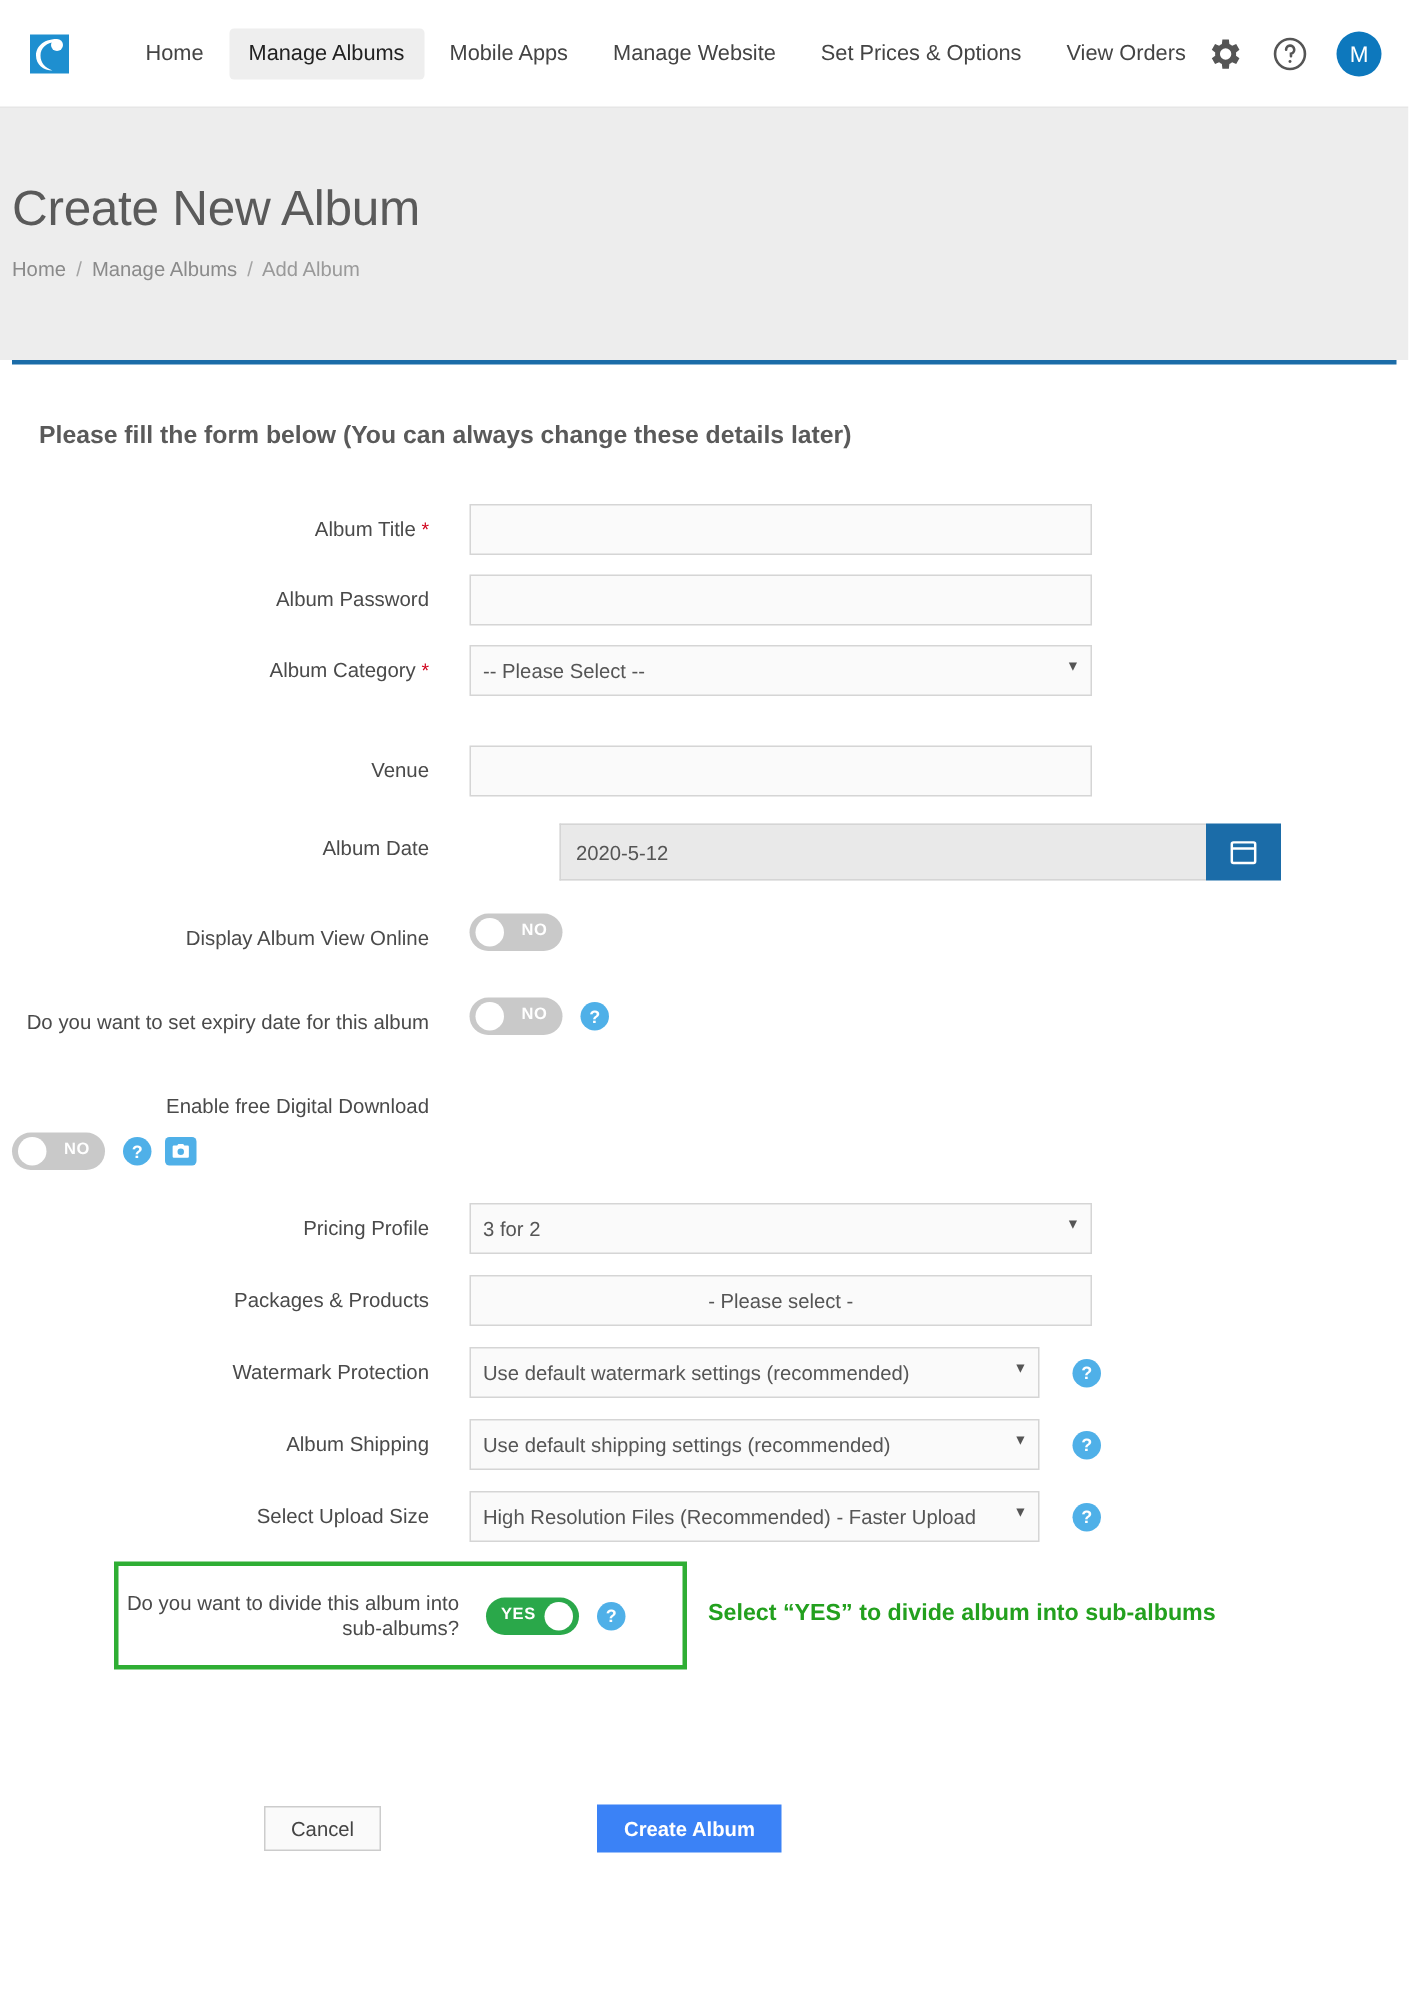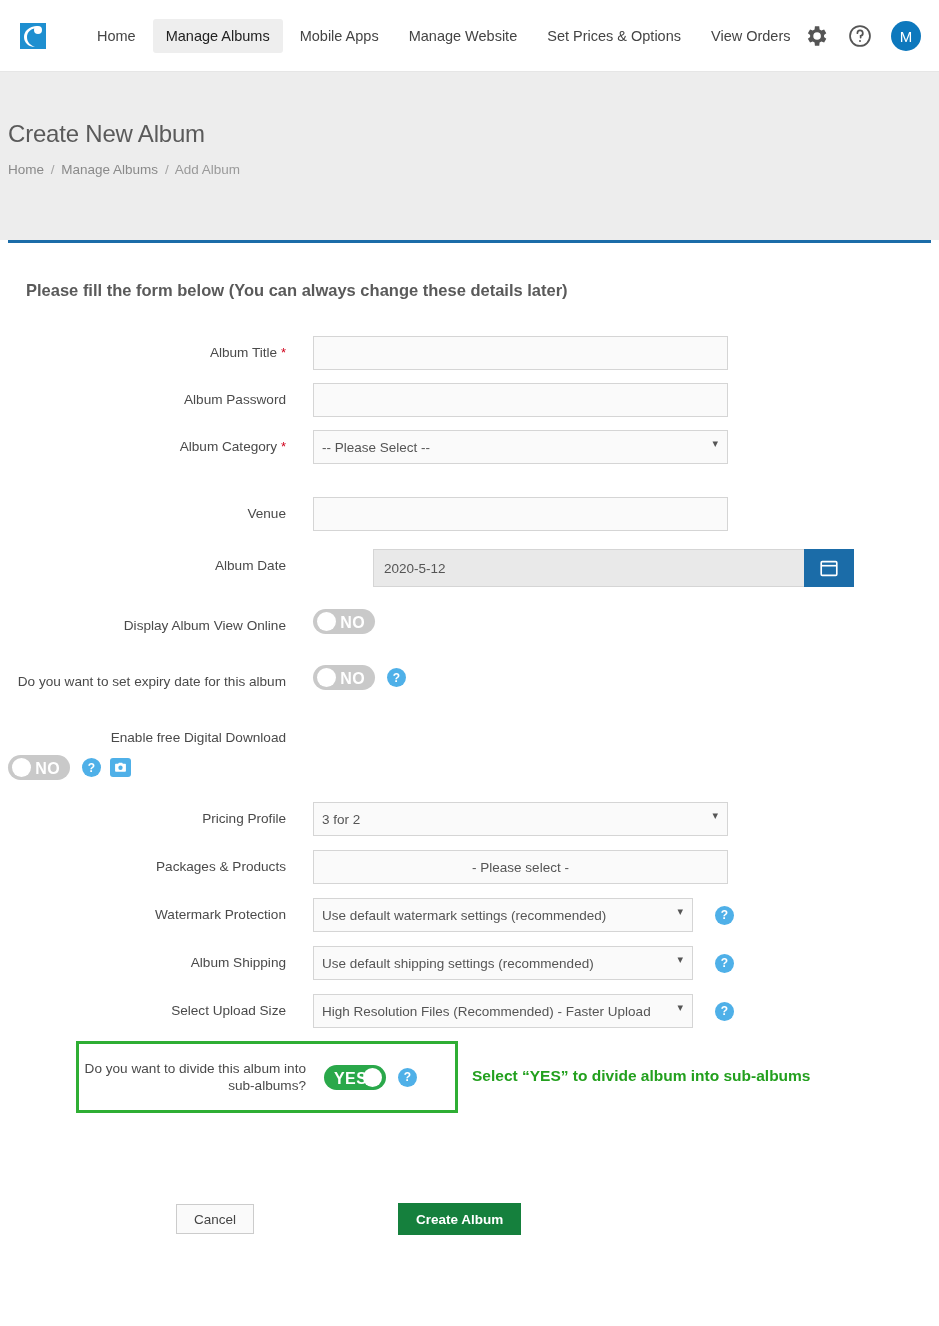--- a/index.html
+++ b/index.html
@@ -69,21 +69,21 @@
   }
 
   
   .header-band {
     background: #ededed;
     height: 168px;
     padding: 48px 0 0 8px;
     position: relative;
   }
   .page-title {
-    font-size: 24px;
+    font-size: 33px;
     font-weight: 400;
     color: #5a5a5a;
     letter-spacing: -0.2px;
     margin: 0 0 14px 0;
   }
   .breadcrumb {
     font-size: 13.5px;
     color: #8a8a8a;
   }
   .breadcrumb a { color: #8a8a8a; text-decoration: none; cursor: pointer; }
@@ -209,21 +209,21 @@
   .toggle .knob {
     position: absolute;
     top: 3px; left: 4px;
     width: 19px; height: 19px;
     border-radius: 50%;
     background: #fff;
   }
   .toggle .t-text {
     position: absolute;
     right: 10px; top: 5px;
-    font-size: 16px;
+    font-size: 11px;
     font-weight: bold;
     color: #fff;
     letter-spacing: .4px;
   }
   .toggle.on { background: #2aa84a; }
   .toggle.on .knob { left: auto; right: 4px; }
   .toggle.on .t-text { right: auto; left: 10px; }
 
   .help-badge {
     width: 19px; height: 19px;
@@ -315,21 +315,21 @@
     border: 1px solid #cccccc;
     font-size: 13.5px;
     color: #444;
     cursor: pointer;
     font-family: "Liberation Sans", sans-serif;
     margin-left: 32px;
   }
   .btn-create {
     height: 32px;
     padding: 0 18px;
-    background: #15803d;
+    background: #3b82f6;
     border: none;
     color: #fff;
     font-size: 13.5px;
     font-weight: bold;
     cursor: pointer;
     font-family: "Liberation Sans", sans-serif;
   }
 </style>
 </head>
 <body>

